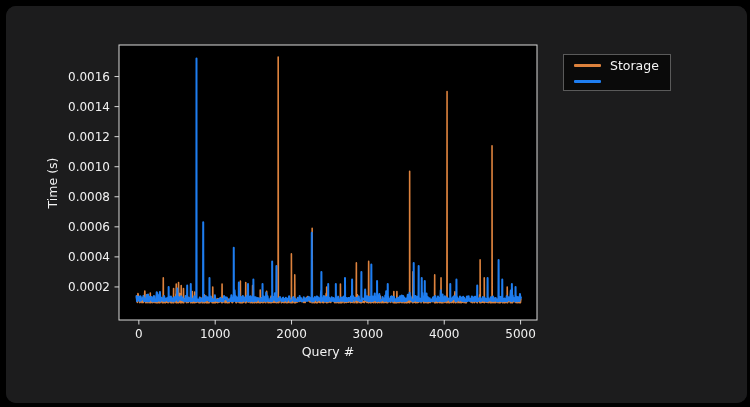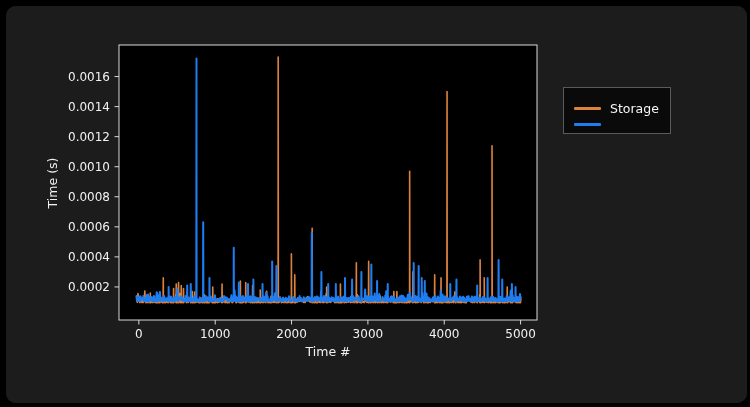--- a/index.html
+++ b/index.html
@@ -42,25 +42,24 @@
     left: 322px;
     top: 338px;
     transform: translateX(-50%);
   }
   .legend {
     position: absolute;
     left: 557px;
     top: 48px;
     background: #0a0a0a;
     border: 1px solid #5a5a5a;
-    padding: 14px 11px 7px 10px;
+    padding: 4px 11px 7px 10px;
     display: flex;
     flex-direction: column;
     gap: 7px;
-    margin-top: 33px;
   }
   .legend-row {
     display: flex;
     align-items: center;
     gap: 9px;
   }
   .legend-swatch {
     display: inline-block;
     width: 27px;
     height: 3px;
@@ -112,21 +111,21 @@
       <line x1="285.54429223744296" y1="314" x2="285.54429223744296" y2="318.5" stroke="#d9d9d9" stroke-width="1"></line>
       <text x="285.54429223744296" y="332" fill="#f2f2f2" font-size="12px" text-anchor="middle" font-family="&quot;DejaVu Sans&quot;, sans-serif">2000</text>
       <line x1="361.89132420091323" y1="314" x2="361.89132420091323" y2="318.5" stroke="#d9d9d9" stroke-width="1"></line>
       <text x="361.89132420091323" y="332" fill="#f2f2f2" font-size="12px" text-anchor="middle" font-family="&quot;DejaVu Sans&quot;, sans-serif">3000</text>
       <line x1="438.23835616438356" y1="314" x2="438.23835616438356" y2="318.5" stroke="#d9d9d9" stroke-width="1"></line>
       <text x="438.23835616438356" y="332" fill="#f2f2f2" font-size="12px" text-anchor="middle" font-family="&quot;DejaVu Sans&quot;, sans-serif">4000</text>
       <line x1="514.5853881278539" y1="314" x2="514.5853881278539" y2="318.5" stroke="#d9d9d9" stroke-width="1"></line>
       <text x="514.5853881278539" y="332" fill="#f2f2f2" font-size="12px" text-anchor="middle" font-family="&quot;DejaVu Sans&quot;, sans-serif">5000</text>
     </svg>
   <div id="ylabel" class="axis-label">Time (s)</div>
-  <div id="xlabel" class="axis-label">Time #</div>
+  <div id="xlabel" class="axis-label">Query #</div>
   <div class="legend" style="background: rgb(10, 10, 10); border-color: rgb(90, 90, 90);">
     <div class="legend-row">
       <span class="legend-swatch" style="background: rgb(221, 130, 61);"></span>
       <span class="legend-label">Storage</span>
     </div>
     <div class="legend-row">
       <span class="legend-swatch" style="background: rgb(30, 125, 240);"></span>
     </div>
   </div>
 </div>

